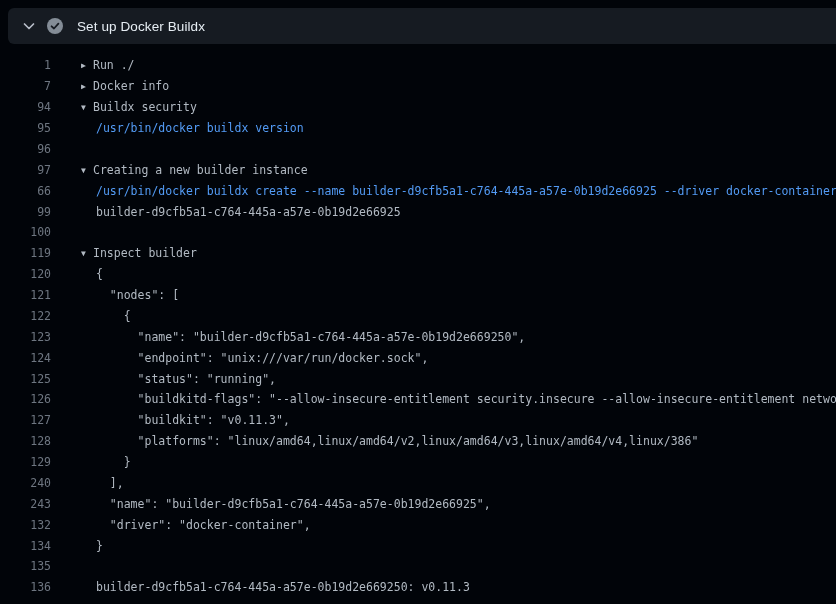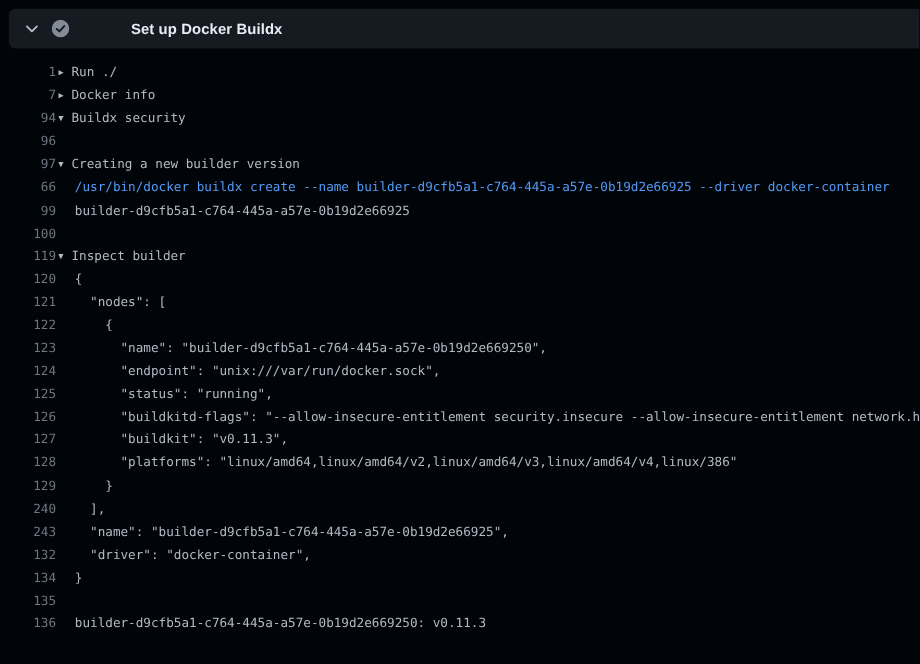--- a/index.html
+++ b/index.html
@@ -14,34 +14,33 @@
     background: var(--header-bg, #161b22);
     border-radius: 6px 0 0 6px;
     display:flex; align-items:center;
     padding-left:13px;
     cursor:pointer;
   }
   .chev { width:16px; height:16px; margin-right:10px; display:flex; align-items:center; justify-content:center; }
   .status { width:16px; height:16px; margin-right:14px; display:flex; align-items:center; justify-content:center; }
   .step-title {
     font-family:"Liberation Sans", sans-serif;
-    font-size:13.5px; font-weight:700;
+    font-size:13.5px; font-weight:400;
     color: var(--title-color, #e6edf3);
     letter-spacing:.1px;
-    margin-left:42px;
   }
   .log { position:absolute; top:55px; left:0; width:836px; }
   .row { display:flex; align-items:center; height:20.88px; white-space:pre; }
   .gutter {
     flex:none; width:51px; text-align:right;
     color: var(--line-number-color, #6e7681);
     font-size:11.5px; cursor:pointer;
   }
   .body {
-    flex:1 1 auto; min-width:0; margin-left:2px;
+    flex:1 1 auto; min-width:0; margin-left:30px;
     font-size:11.5px; color: var(--text-color, #b2bac3);
     overflow:hidden;
   }
   .row.group .body { cursor:pointer; }
   .arrow { display:inline-block; width:12px; font-size:8px; vertical-align:1px; }
   .content-body { padding-left:15px; }
   .cmd { color: var(--command-color, #539bf5); }
 </style>
 </head>
 <body>
@@ -68,25 +67,29 @@
   </div>
     <div class="row group">
     <span class="gutter">7</span>
     <span class="body"><span class="arrow">▶</span><span>Docker info</span></span>
   </div>
     <div class="row group">
     <span class="gutter">94</span>
     <span class="body"><span class="arrow">▼</span><span>Buildx security</span></span>
   </div>
     <div class="row">
+    <span class="gutter">95</span>
+    <span class="body content-body cmd">/usr/bin/docker buildx version</span>
+  </div>
+    <div class="row">
     <span class="gutter">96</span>
   </div>
     <div class="row group">
     <span class="gutter">97</span>
-    <span class="body"><span class="arrow">▼</span><span>Creating a new builder version</span></span>
+    <span class="body"><span class="arrow">▼</span><span>Creating a new builder instance</span></span>
   </div>
     <div class="row">
     <span class="gutter">66</span>
     <span class="body content-body cmd">/usr/bin/docker buildx create --name builder-d9cfb5a1-c764-445a-a57e-0b19d2e66925 --driver docker-container</span>
   </div>
     <div class="row">
     <span class="gutter">99</span>
     <span class="body content-body">builder-d9cfb5a1-c764-445a-a57e-0b19d2e66925</span>
   </div>
     <div class="row group">

